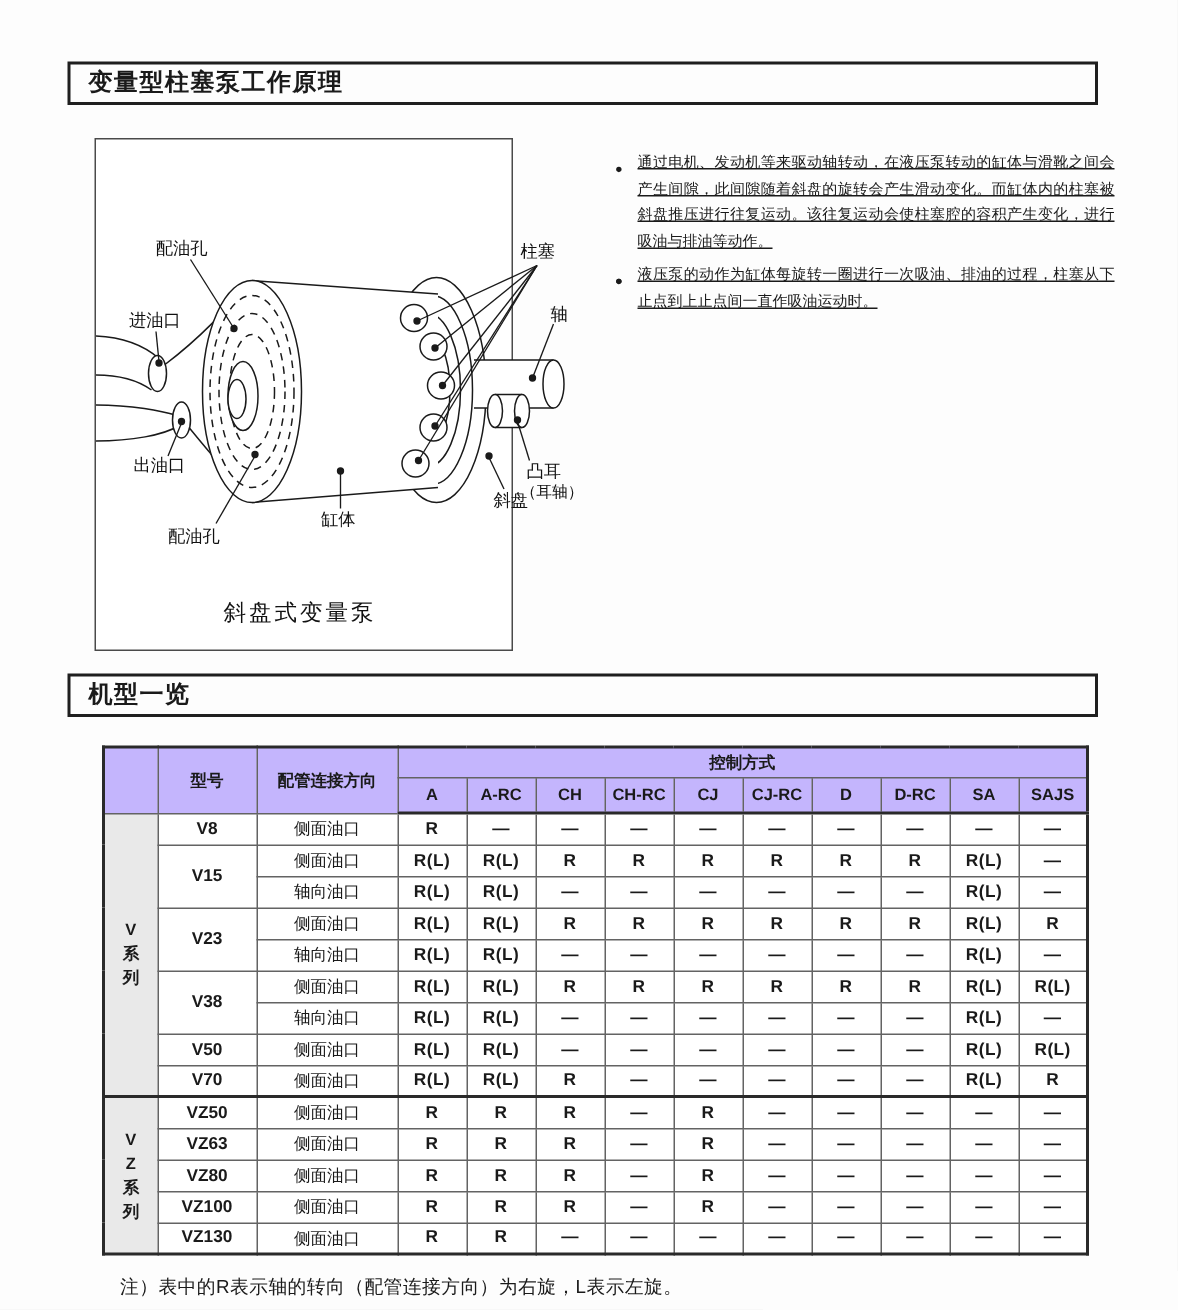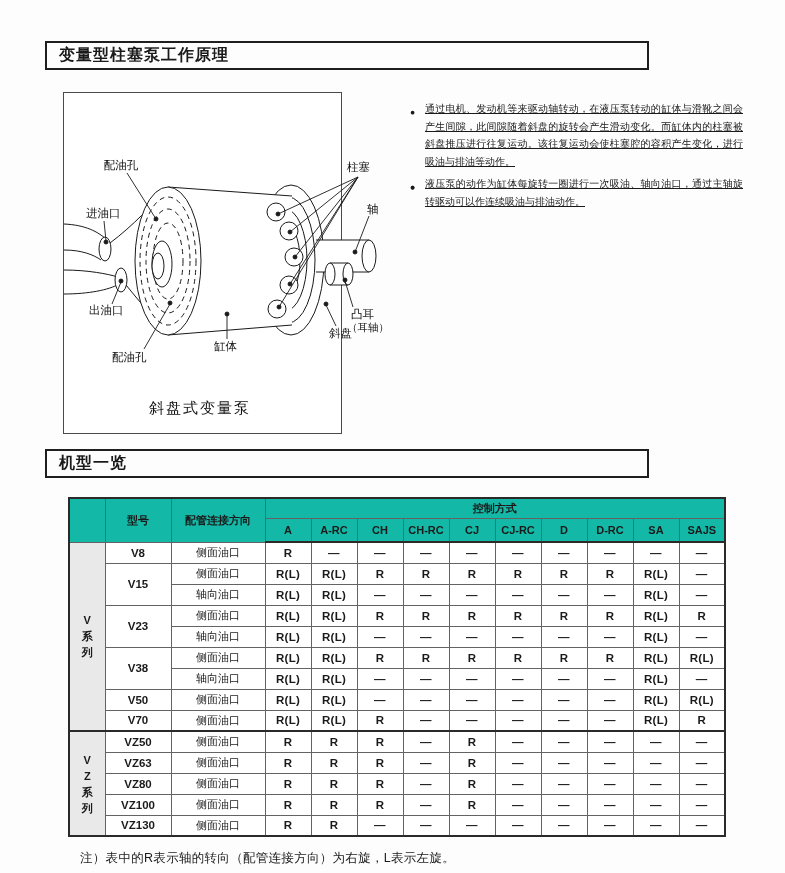--- a/index.html
+++ b/index.html
@@ -4,21 +4,21 @@
 <style>
   * { box-sizing: border-box; }
   html,body { margin:0; padding:0; background:#f4f4f4; }
   .page {
     position:relative; width:785px; height:873px; margin:0 auto;
     background:#fdfdfd; color:#1a1a1a;
     font-family:"Liberation Sans","DejaVu Sans",sans-serif;
     overflow:hidden;
   }
   .section-box {
-    position:absolute; left:45px; width:604px; height:29px;
+    position:absolute; left:45px; width:687px; height:29px;
     border:2px solid #1f1f1f; background:#fdfdfd;
     display:flex; align-items:center; padding:0 12px;
   }
   .section-box .section-title { font-size:16px; font-weight:bold; letter-spacing:1px; }
   #section1 { top:41px; }
   #section2 { top:449px;text-align:right; }
 
   .diagram-box {
     position:absolute; left:63px; top:92px; width:279px; height:342px;
     border:1px solid #4a4a4a; background:#fff;
@@ -35,21 +35,21 @@
   }
   ul.bullets li { position:relative; padding-left:15px; margin-bottom:5px; }
   ul.bullets li::before { content:"●"; position:absolute; left:0; top:4px; font-size:8.5px; }
 
   table.models {
     position:absolute; left:68px; top:497px; width:656px;
     border-collapse:collapse; table-layout:fixed;
     border:2px solid #2a2a2a; background:#fff;
   }
   .models th, .models td { border:1px solid #636363; text-align:center; padding:0; }
-  .models thead th { background:#14b8a6; font-weight:bold; font-size:11px; height:20px; }
+  .models thead th { background:#c4b5fd; font-weight:bold; font-size:11px; height:20px; }
   .models thead tr:last-child th { border-bottom:2px solid #2a2a2a; height:24px; }
   .models td { height:21px; font-size:11px; }
   .models td.series-cell { background:#e9e9e9; font-weight:bold; padding:6px 0; vertical-align:middle; }
   .models td.series-cell div { line-height:16px; }
   .models td.model-cell { font-weight:bold; font-size:11.5px;margin-top:28px; }
   .models td.value-cell { font-weight:bold; font-size:11.5px; letter-spacing:0.3px; }
   .models tr.group-start td { border-top:2px solid #2a2a2a; }
 
   .note {
     position:absolute; left:80px; top:850px; font-size:12.5px; letter-spacing:0.3px;
@@ -154,21 +154,21 @@
     </svg>
   </div>
 
   <ul class="bullets">
       <li>
         <div>通过电机、发动机等来驱动轴转动，在液压泵转动的缸体与滑靴之间会产生间隙，此间隙随着斜盘的旋转会产生滑动变化。而缸体内的柱塞被斜盘推压进行往复运动。该往复运动会使柱塞腔的容积产生变化，进行吸油与排油等动作。</div>
       </li>
       <li>
       </li>
       <li>
-        <div>液压泵的动作为缸体每旋转一圈进行一次吸油、轴向油口，通过主轴旋转驱动可以作连续吸油与排油动作。</div>
+        <div>液压泵的动作为缸体每旋转一圈进行一次吸油、排油的过程，柱塞从下止点到上止点间一直作吸油运动时。</div>
       </li>
     </ul>
 
   <div class="section-box" id="section2">
     <span class="section-title">机型一览</span>
   </div>
 
   <table class="models">
     <colgroup>
       <col style="width:36px">

